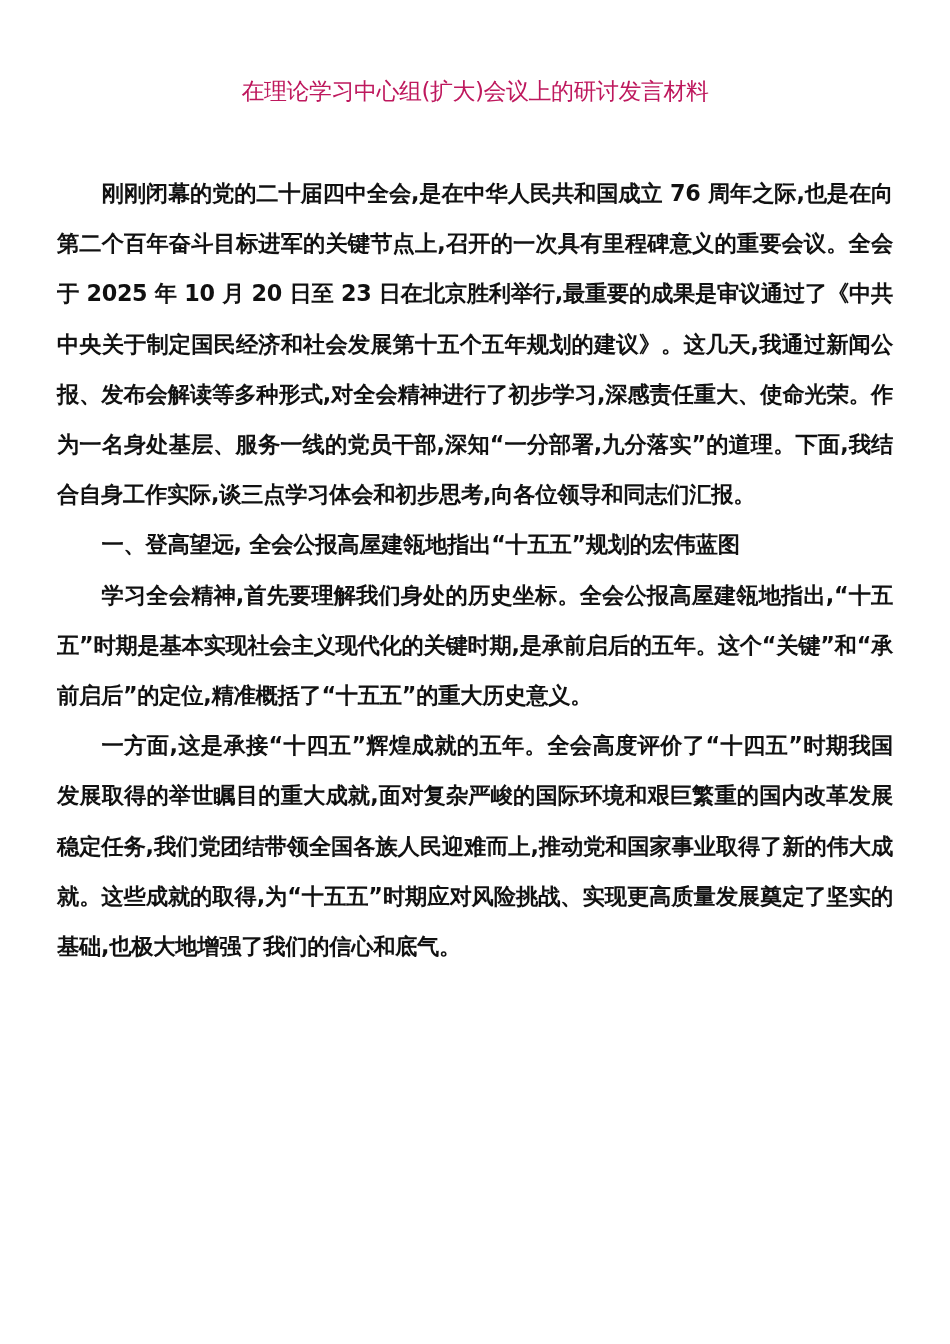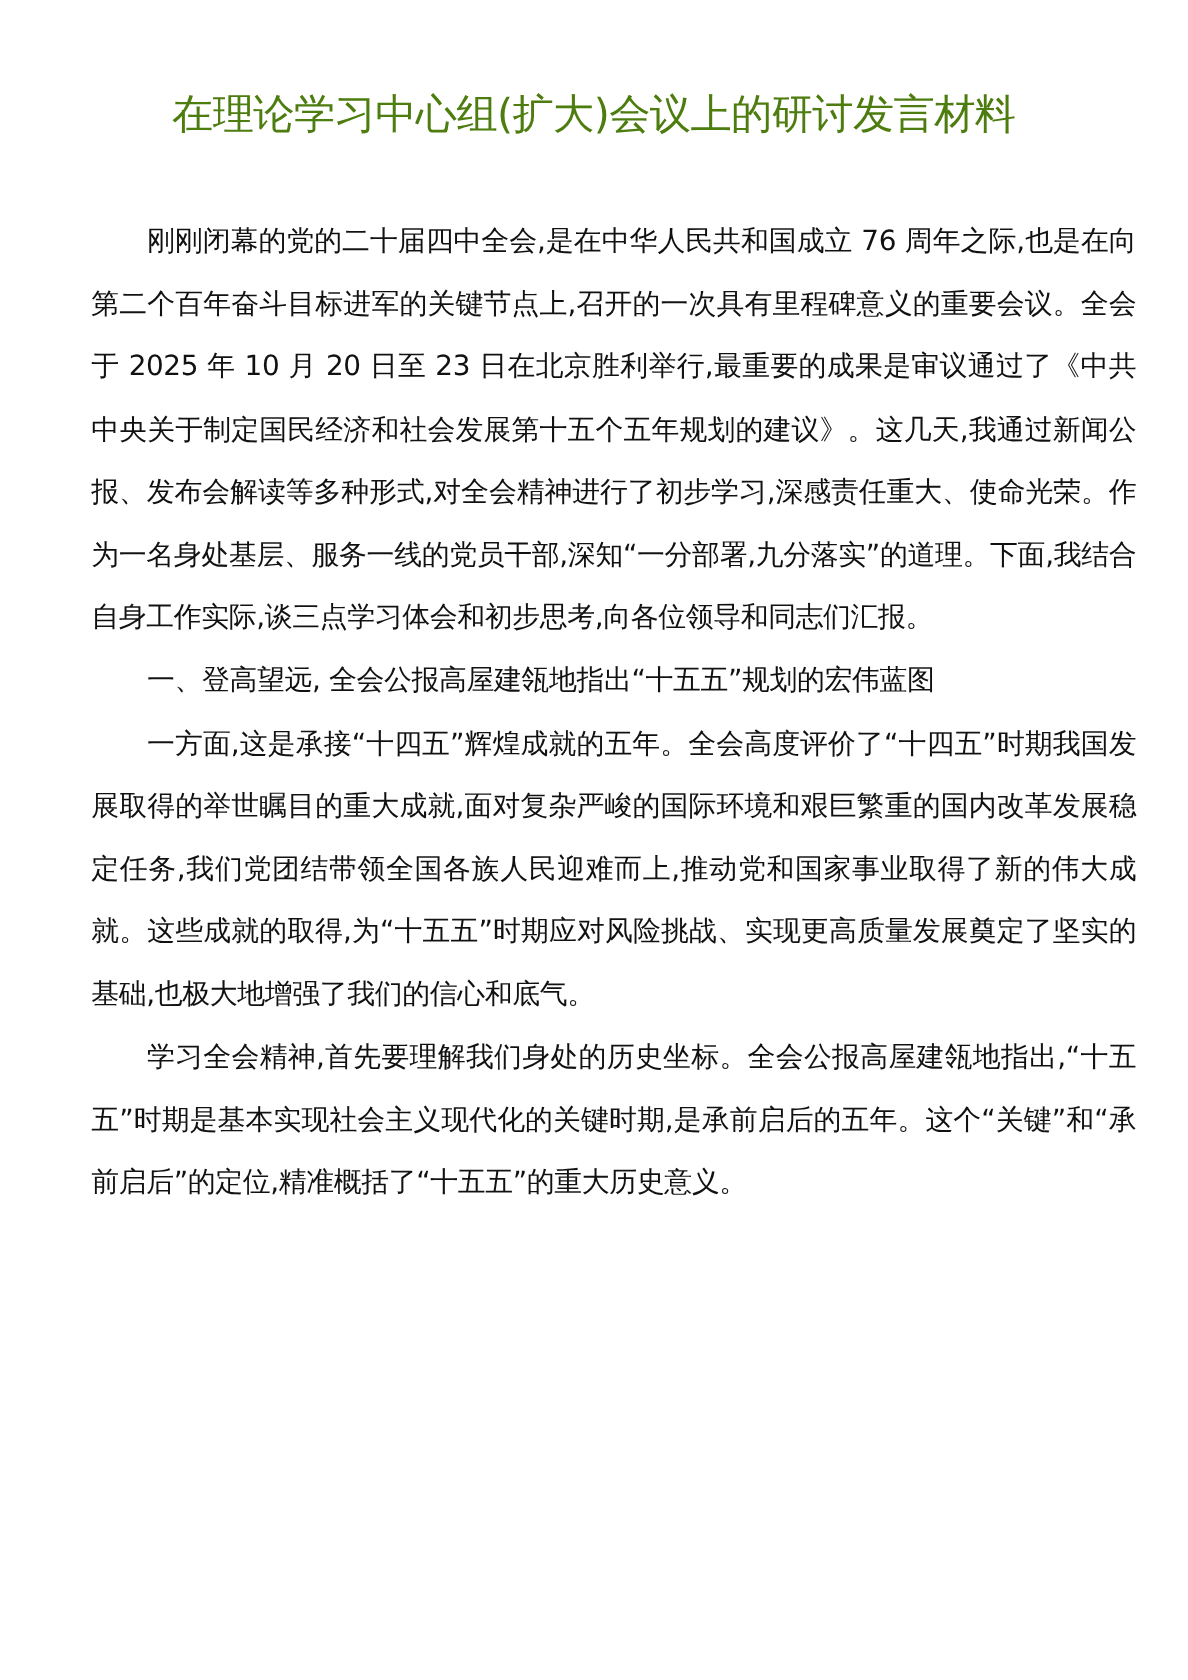--- a/index.html
+++ b/index.html
@@ -22,48 +22,49 @@
       width: 950px;
       height: 1344px;
       background: #ffffff;
     }
     .title {
       position: absolute;
       left: 0;
       top: 68px;
       width: 950px;
       text-align: center;
-      font-size: 33px;
+      font-size: 23px;
       line-height: 46px;
       letter-spacing: -0.5px;
-      color: #4d7c0f;
+      color: #be185d;
       margin: 0;
       font-weight: normal;
     }
     .body-text {
       position: absolute;
-      left: 73px;
+      left: 57px;
       top: 168px;
       width: 836px;
+      font-weight: bold;
     }
     .para {
       margin: 0;
       font-size: 22.3px;
       line-height: 50.2px;
       text-align: justify;
       text-indent: 2em;
       letter-spacing: -0.3px;
       word-break: break-all;
     }
   </style>
 </head>
 <body>
 
 <div class="page">
   <h1 class="title">在理论学习中心组(扩大)会议上的研讨发言材料</h1>
 
   <div class="body-text">
     <p class="para">刚刚闭幕的党的二十届四中全会,是在中华人民共和国成立 76 周年之际,也是在向第二个百年奋斗目标进军的关键节点上,召开的一次具有里程碑意义的重要会议。全会于 2025 年 10 月 20 日至 23 日在北京胜利举行,最重要的成果是审议通过了《中共中央关于制定国民经济和社会发展第十五个五年规划的建议》。这几天,我通过新闻公报、发布会解读等多种形式,对全会精神进行了初步学习,深感责任重大、使命光荣。作为一名身处基层、服务一线的党员干部,深知“一分部署,九分落实”的道理。下面,我结合自身工作实际,谈三点学习体会和初步思考,向各位领导和同志们汇报。</p>
     <p class="para">一、登高望远, 全会公报高屋建瓴地指出“十五五”规划的宏伟蓝图</p>
+    <p class="para">学习全会精神,首先要理解我们身处的历史坐标。全会公报高屋建瓴地指出,“十五五”时期是基本实现社会主义现代化的关键时期,是承前启后的五年。这个“关键”和“承前启后”的定位,精准概括了“十五五”的重大历史意义。</p>
     <p class="para">一方面,这是承接“十四五”辉煌成就的五年。全会高度评价了“十四五”时期我国发展取得的举世瞩目的重大成就,面对复杂严峻的国际环境和艰巨繁重的国内改革发展稳定任务,我们党团结带领全国各族人民迎难而上,推动党和国家事业取得了新的伟大成就。这些成就的取得,为“十五五”时期应对风险挑战、实现更高质量发展奠定了坚实的基础,也极大地增强了我们的信心和底气。</p>
-    <p class="para">学习全会精神,首先要理解我们身处的历史坐标。全会公报高屋建瓴地指出,“十五五”时期是基本实现社会主义现代化的关键时期,是承前启后的五年。这个“关键”和“承前启后”的定位,精准概括了“十五五”的重大历史意义。</p>
   </div>
 </div>
 
 </body></html>

